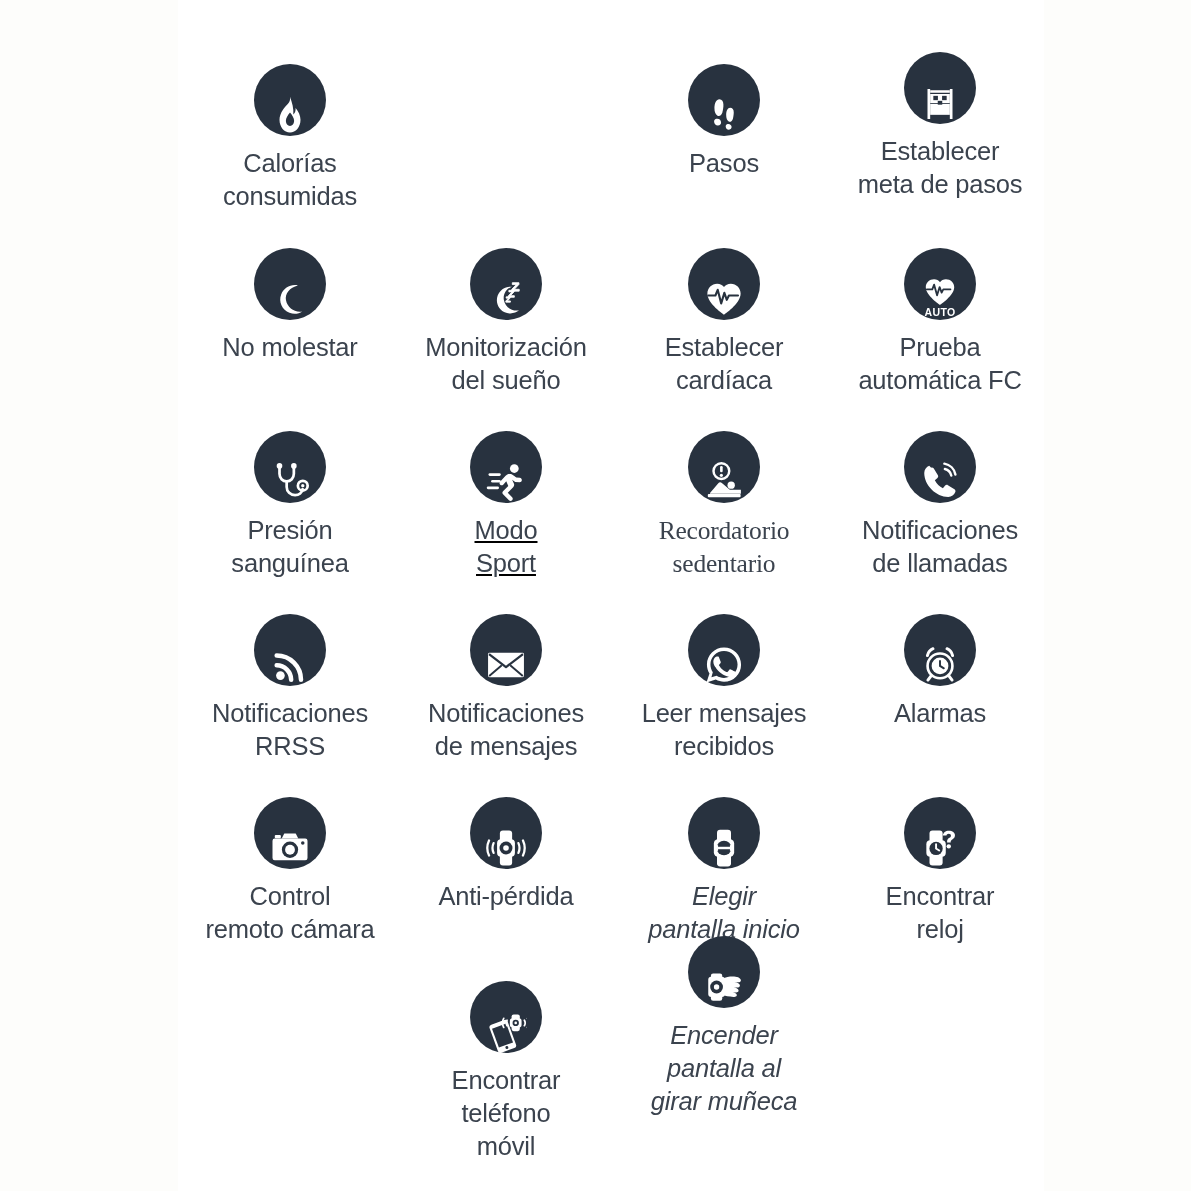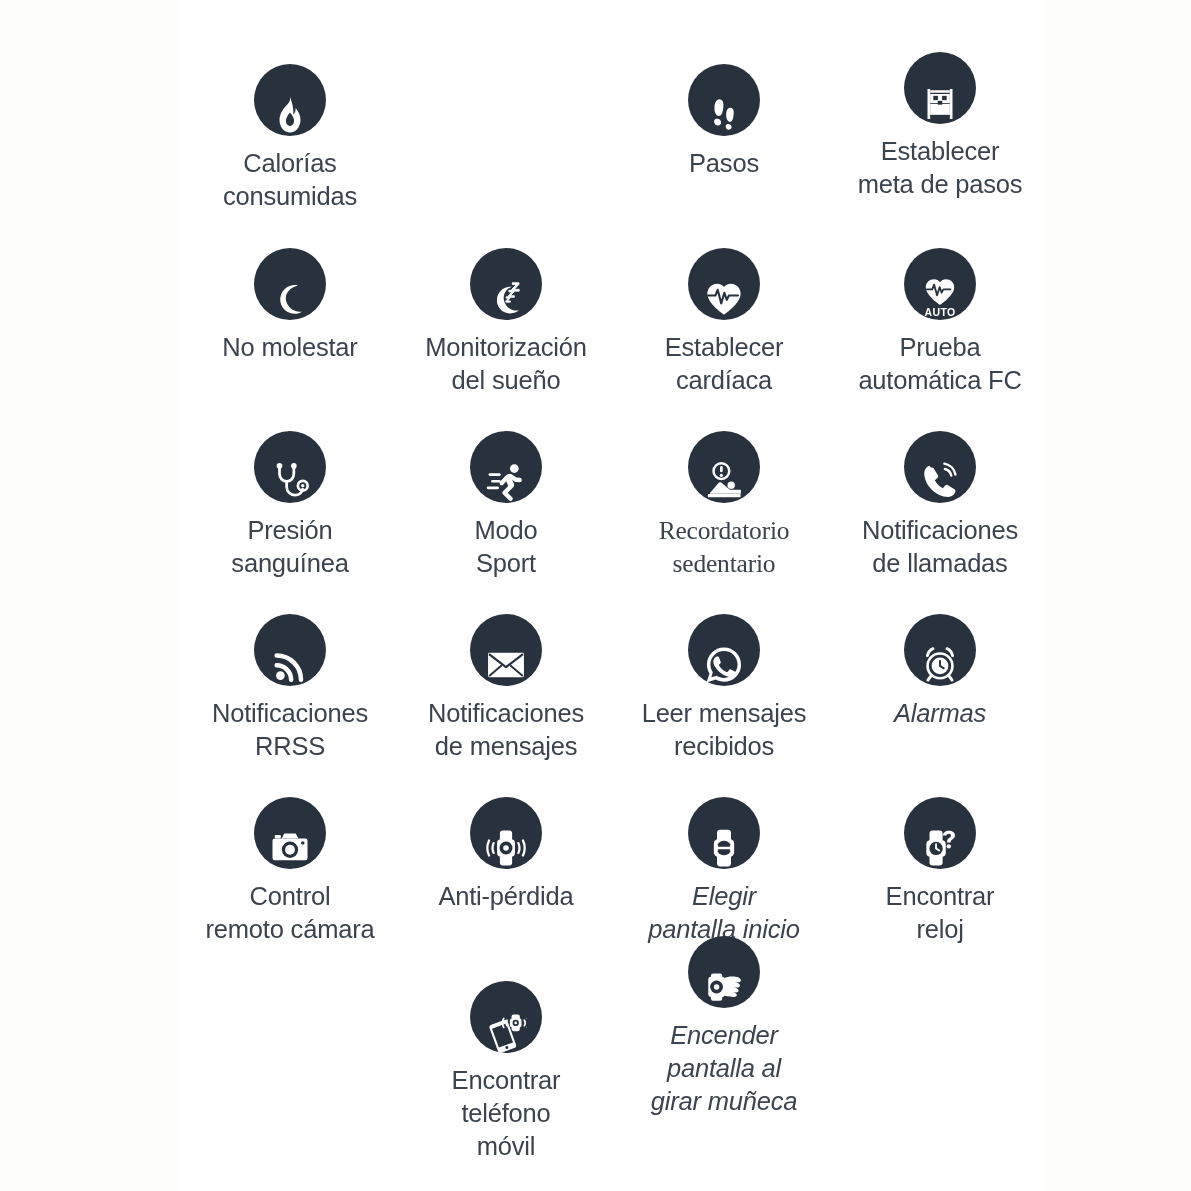--- a/index.html
+++ b/index.html
@@ -156,21 +156,21 @@
       <circle cx="12" cy="5.6" r="3.2" fill="#ffffff"></circle>
       <circle cx="28.4" cy="5.6" r="3.2" fill="#ffffff"></circle>
       <path fill="none" stroke="#ffffff" stroke-width="3.1" stroke-linecap="round" d="M20.2 23.3v6.4c0 5.3 4.3 9.3 9.6 9.3 4.6 0 8-3 8.6-7"></path>
       <circle cx="38.6" cy="28.2" r="5.6" fill="none" stroke="#ffffff" stroke-width="3.1"></circle>
       <circle cx="38.6" cy="28.2" r="1.9" fill="#ffffff"></circle>
     </svg>
         </div>
         <div class="feature-label">Presión
 sanguínea</div>
       </div>
-      <div class="feature" style="left: 220px; top: 431px;">
+      <div class="feature" style="left: 220px; top: 431px; text-decoration: underline;">
         <div class="icon-wrap">
           <svg width="42" height="42" viewBox="0 0 48 48">
       <circle cx="33.5" cy="8.6" r="5" fill="#ffffff"></circle>
       <path fill="#ffffff" d="M28.5 14.6c-2.6.3-4.5 1.6-6.3 3.6l-5 5.6c-.9 1-.8 2.5.2 3.4 1 .9 2.5.8 3.4-.2l3.5-3.9 2.3 5.6-6 5.8c-1 1-1 2.6 0 3.6l6.8 6.8c1 1 2.6 1 3.6 0 1-1 1-2.6 0-3.6l-5-5 6.2-6.2c1.2-1.2 1.5-3 .8-4.5l-2-4.3 3.5 2.6 5 .3c1.3.1 2.5-.9 2.6-2.3.1-1.4-.9-2.6-2.3-2.7l-4-.3-4.4-3.3c-1.4-1-2.9-1.3-4.4-1z"></path>
       <rect x="4" y="14" width="14" height="3" rx="1.5" fill="#ffffff"></rect>
       <rect x="7" y="21.6" width="11" height="3" rx="1.5" fill="#ffffff"></rect>
       <rect x="2" y="29.2" width="14" height="3" rx="1.5" fill="#ffffff"></rect>
     </svg>
         </div>
         <div class="feature-label">Modo
@@ -227,21 +227,21 @@
         <div class="icon-wrap">
           <svg width="42" height="42" viewBox="0 0 48 48">
       <path fill="#ffffff" d="M24 4C13.2 4 4.5 12.7 4.5 23.5c0 3.7 1 7.2 2.9 10.2L4 44l10.6-3.3c2.8 1.6 6 2.4 9.4 2.4 10.8 0 19.5-8.7 19.5-19.5S34.8 4 24 4z"></path>
       <path fill="#28323f" d="M24 8C15.4 8 8.5 14.9 8.5 23.5c0 3.2 1 6.2 2.7 8.7l-1.6 5.8 6-1.6c2.4 1.5 5.3 2.4 8.4 2.4 8.6 0 15.5-6.9 15.5-15.3S32.6 8 24 8z"></path>
       <path fill="#ffffff" d="M18.4 15.3c-.5-1.1-1-1.1-1.5-1.1h-1.2c-.4 0-1.1.2-1.7.8-.6.6-2.2 2.1-2.2 5.2s2.2 6 2.5 6.4c.3.4 4.3 6.9 10.7 9.4 5.3 2.1 6.4 1.7 7.5 1.6 1.1-.1 3.6-1.5 4.1-2.9.5-1.4.5-2.6.4-2.9-.2-.3-.6-.4-1.2-.7-.6-.3-3.6-1.8-4.2-2-.6-.2-1-.3-1.4.3-.4.6-1.6 2-2 2.4-.4.4-.7.5-1.3.2-.6-.3-2.6-1-5-3.1-1.9-1.6-3.1-3.7-3.5-4.3-.4-.6 0-.9.3-1.2.3-.3.6-.7.9-1.1.3-.4.4-.6.6-1 .2-.4.1-.8 0-1.1-.2-.3-1.3-3.3-1.8-4.4z"></path>
     </svg>
         </div>
         <div class="feature-label">Leer mensajes
 recibidos</div>
       </div>
-      <div class="feature" style="left: 654px; top: 614px; font-style: italic;">
+      <div class="feature" style="left: 654px; top: 614px;">
         <div class="icon-wrap">
           <svg width="42" height="42" viewBox="0 0 48 48">
       <circle cx="24" cy="25" r="14.2" fill="none" stroke="#ffffff" stroke-width="3"></circle>
       <circle cx="24" cy="25" r="9.6" fill="#ffffff"></circle>
       <path fill="none" stroke="#28323f" stroke-width="2.2" stroke-linecap="round" d="M24 19.4V25l4.4 2.8"></path>
       <path fill="none" stroke="#ffffff" stroke-width="3.4" stroke-linecap="round" d="M9.6 13.2C10.6 9.4 13 6.6 16 5.4"></path>
       <path fill="none" stroke="#ffffff" stroke-width="3.4" stroke-linecap="round" d="M38.4 13.2C37.4 9.4 35 6.6 32 5.4"></path>
       <path fill="none" stroke="#ffffff" stroke-width="3.4" stroke-linecap="round" d="M13.6 36.6l-3.4 4.6"></path>
       <path fill="none" stroke="#ffffff" stroke-width="3.4" stroke-linecap="round" d="M34.4 36.6l3.4 4.6"></path>
     </svg>

